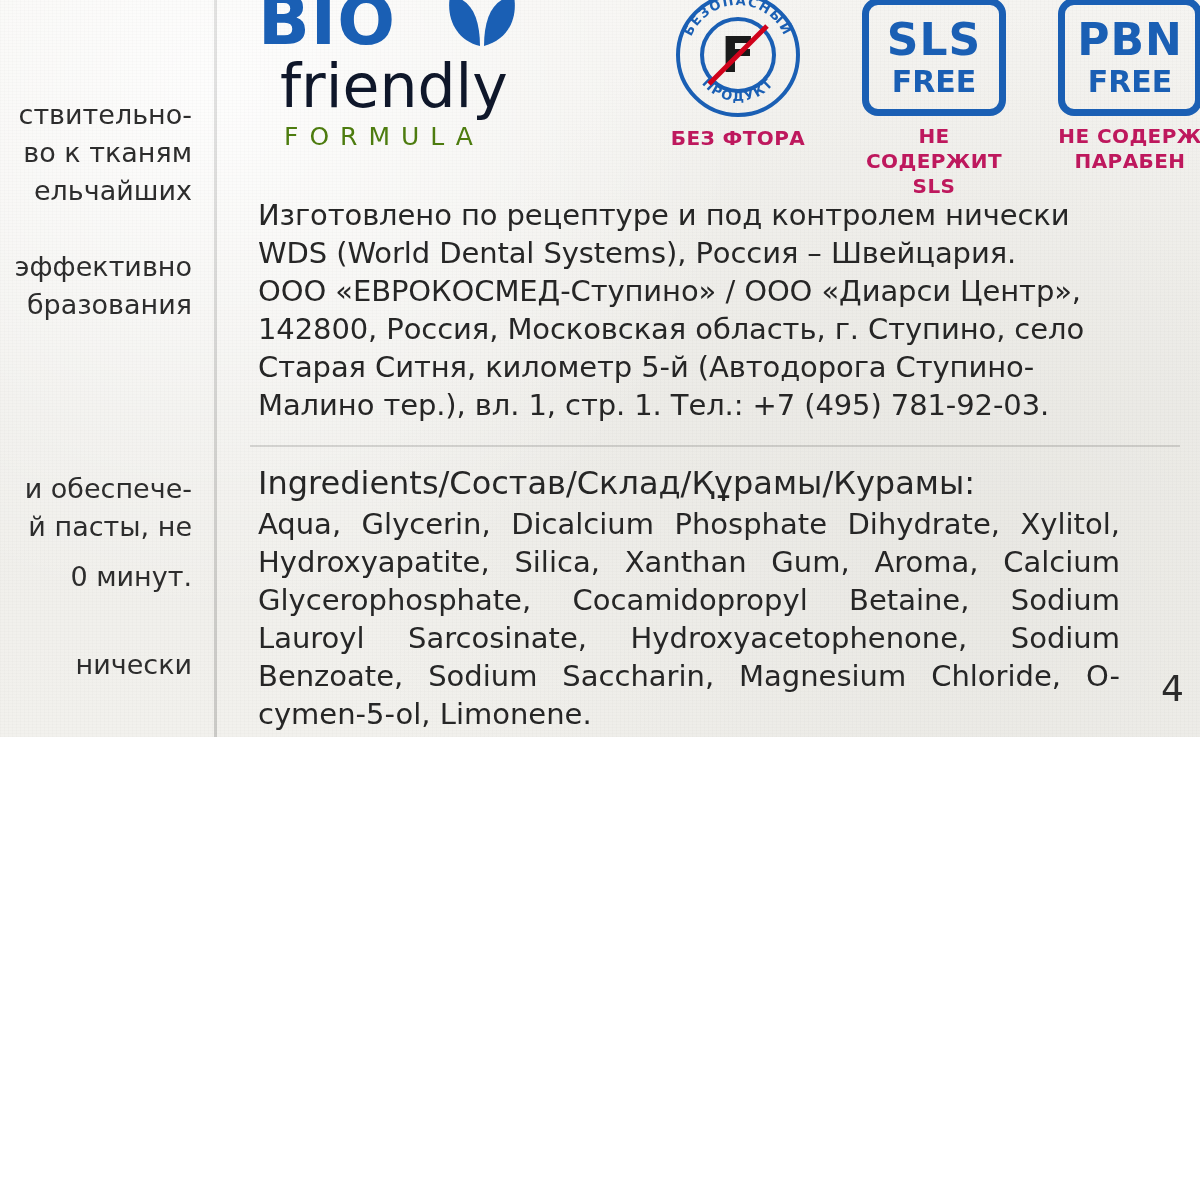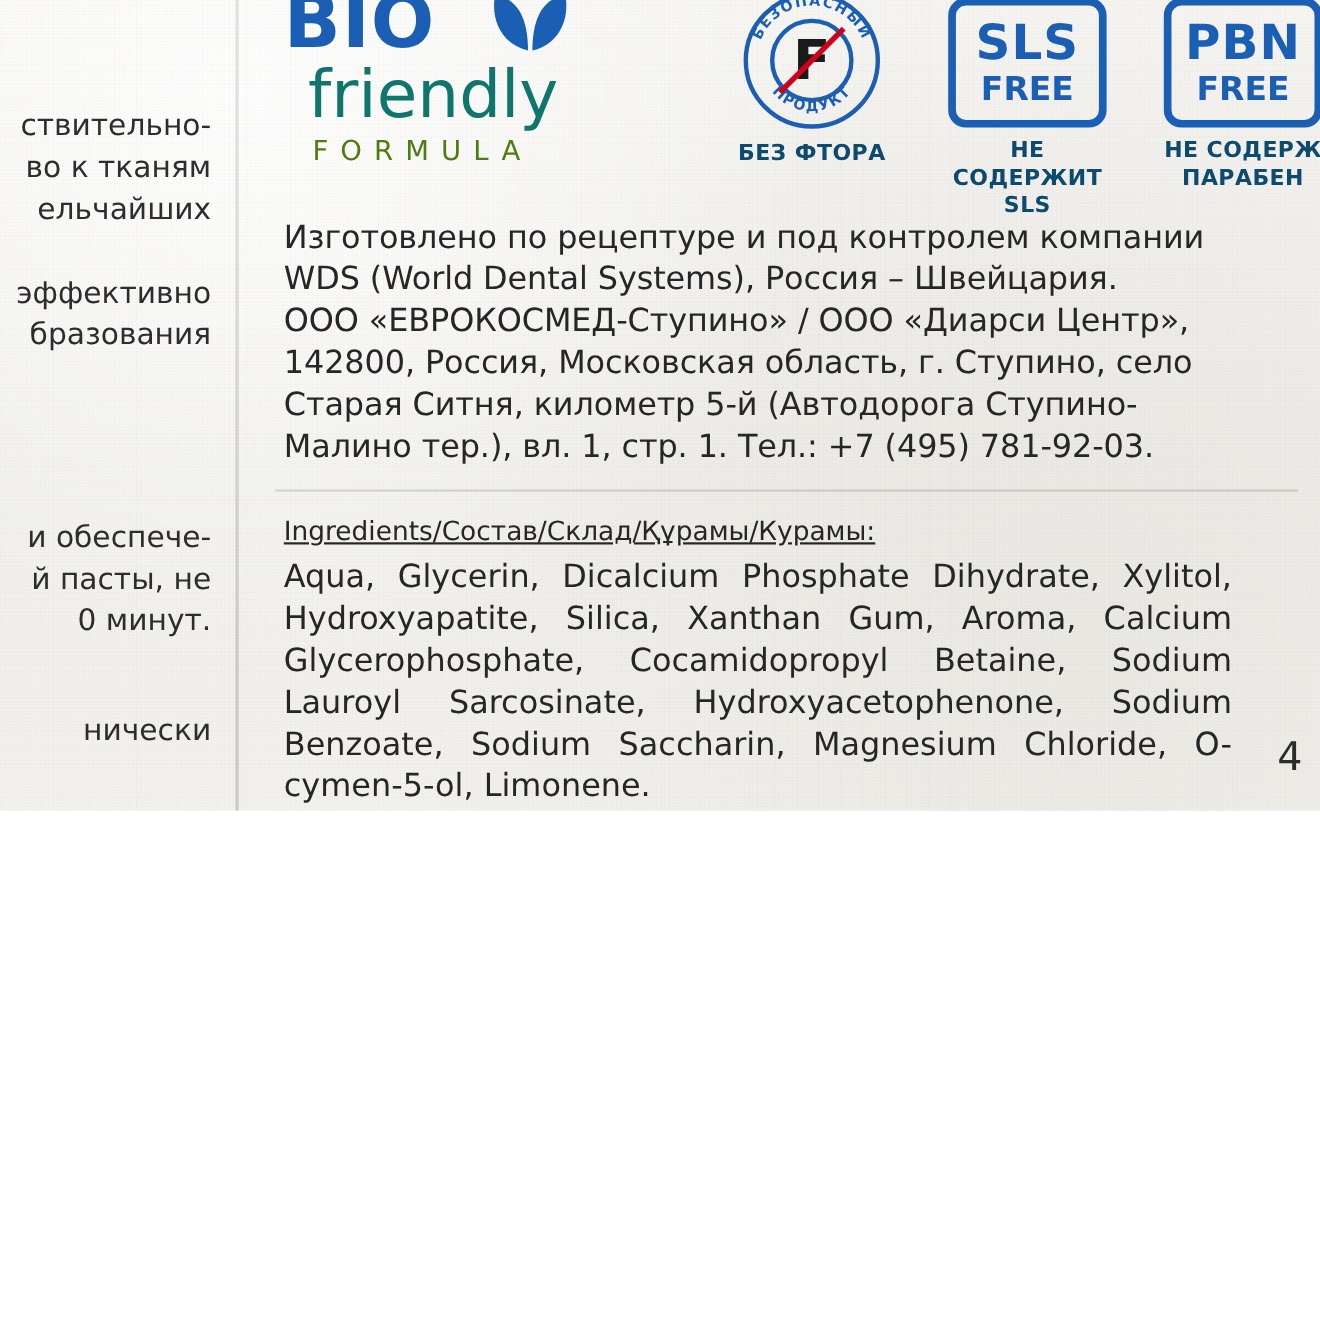--- a/index.html
+++ b/index.html
@@ -86,21 +86,21 @@
   }
   .leaf-mark {
     position: absolute;
     left: 186px;
     top: 2px;
     width: 76px;
     height: 62px;
   }
   .brand-friendly {
     font-size: 60px;
-    color: #0f766e;
+    color: #0f172a;
     line-height: 60px;
     margin-top: 2px;
     margin-left: 22px;
   }
   .brand-formula {
     font-size: 25px;
     color: #4d7c0f;
     letter-spacing: 11px;
     margin-left: 26px;
     margin-top: 6px;
@@ -115,21 +115,21 @@
     gap: 30px;
     z-index: 3;
   }
   .badge {
     width: 166px;
     text-align: center;
     position: relative;
   }
   .badge-caption {
     margin-top: 8px;
-    color: #0c4a6e;
+    color: #be185d;
     font-size: 20px;
     font-weight: bold;
     line-height: 25px;
     letter-spacing: 0.4px;
   }
   .round-stamp {
     width: 126px;
     height: 126px;
     margin: 0 auto;
     position: relative;
@@ -175,24 +175,23 @@
     letter-spacing: -0.1px;
   }
   .divider-h {
     margin: 21px 0 14px 0;
     height: 2px;
     background: rgba(0,0,0,0.13);
     width: 930px;
     margin-left: -8px;
   }
   .ingredients-title {
-    font-size: 24px;
+    font-size: 32px;
     line-height: 40px;
     margin: 16px 0 2px 0;
-    text-decoration: underline;
   }
   .ingredients-body {
     font-size: 29px;
     line-height: 38px;
     text-align: justify;
     margin: 0;
     width: 862px;
   }
   .page-number {
     position: absolute;
@@ -209,21 +208,21 @@
 <div class="package">
 
   <div class="left-panel">
     <div class="left-line" style="top:96px;">ствительно-</div>
     <div class="left-line" style="top:134px;">во к тканям</div>
     <div class="left-line" style="top:172px;">ельчайших</div>
     <div class="left-line" style="top:248px;">эффективно</div>
     <div class="left-line" style="top:286px;">бразования</div>
     <div class="left-line" style="top:470px;">и обеспече-</div>
     <div class="left-line" style="top:508px;">й пасты, не</div>
-    <div class="left-line" style="top:546px;">0 минут.</div>
+    <div class="left-line" style="top:558px;">0 минут.</div>
     <div class="left-line" style="top:646px;">нически</div>
   </div>
   <div class="left-divider"></div>
 
   <div class="brand">
     <div class="brand-bio">BIO</div>
     <div class="leaf-mark">
       <svg viewBox="0 0 76 62" width="76" height="62" aria-hidden="true">
         <path d="M36 56 C 12 50, 2 28, 6 6 C 26 8, 36 26, 36 56 Z" fill="#1a5fb4"></path>
         <path d="M40 56 C 64 50, 74 28, 70 6 C 50 8, 40 26, 40 56 Z" fill="#1a5fb4"></path>
@@ -276,21 +275,21 @@
       <div class="badge-caption">
         <div>НЕ СОДЕРЖ</div>
         <div>ПАРАБЕН</div>
       </div>
     </div>
 
   </div>
 
   <div class="body-text">
     <div class="manufacturer">
-      <p>Изготовлено по рецептуре и под контролем компании</p>
+      <p>Изготовлено по рецептуре и под контролем нически</p>
       <p>WDS (World Dental Systems), Россия – Швейцария.</p>
       <p>ООО «ЕВРОКОСМЕД-Ступино» / ООО «Диарси Центр»,</p>
       <p>142800, Россия, Московская область, г. Ступино, село</p>
       <p>Старая Ситня, километр 5-й (Автодорога Ступино-</p>
       <p>Малино тер.), вл. 1, стр. 1. Тел.: +7 (495) 781-92-03.</p>
     </div>
 
     <div class="divider-h"></div>
 
     <div class="ingredients">

